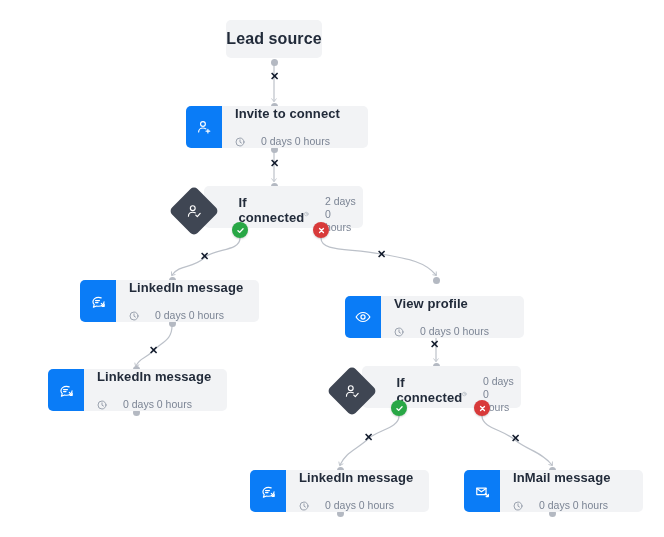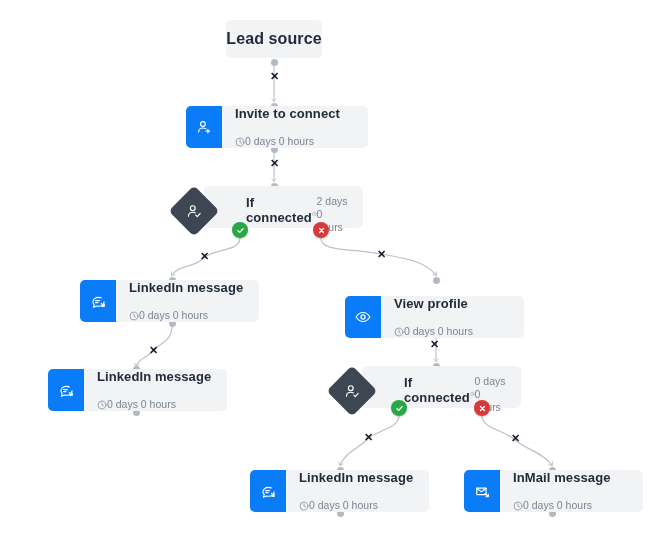--- a/index.html
+++ b/index.html
@@ -65,21 +65,21 @@
     line-height: 15px;
     letter-spacing: 0.1px;
   }
   .node-sub {
     margin-top: 14px;
     font-size: 10.5px;
     color: #7b8494;
     line-height: 13px;
     display: flex;
     align-items: center;
-    gap: 0;
+    gap: 16px;
   }
   .node-sub .clk { display: block; }
 
   
   .lead-card {
     font-size: 16px;
     font-weight: bold;
     color: #222b3a;
     letter-spacing: 0.1px;
   }

